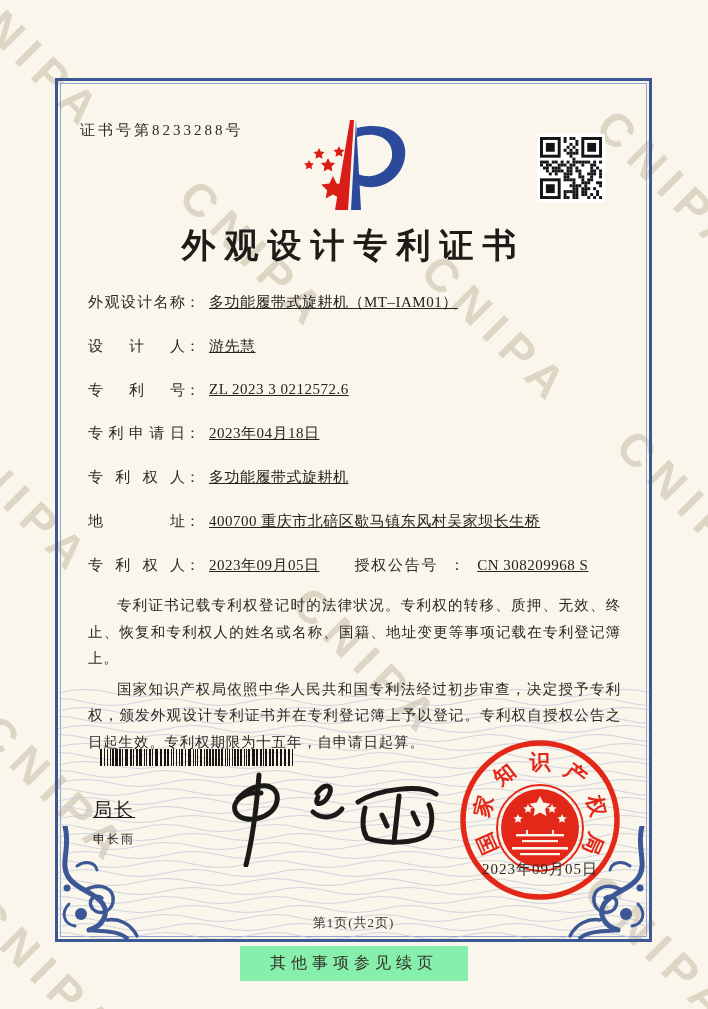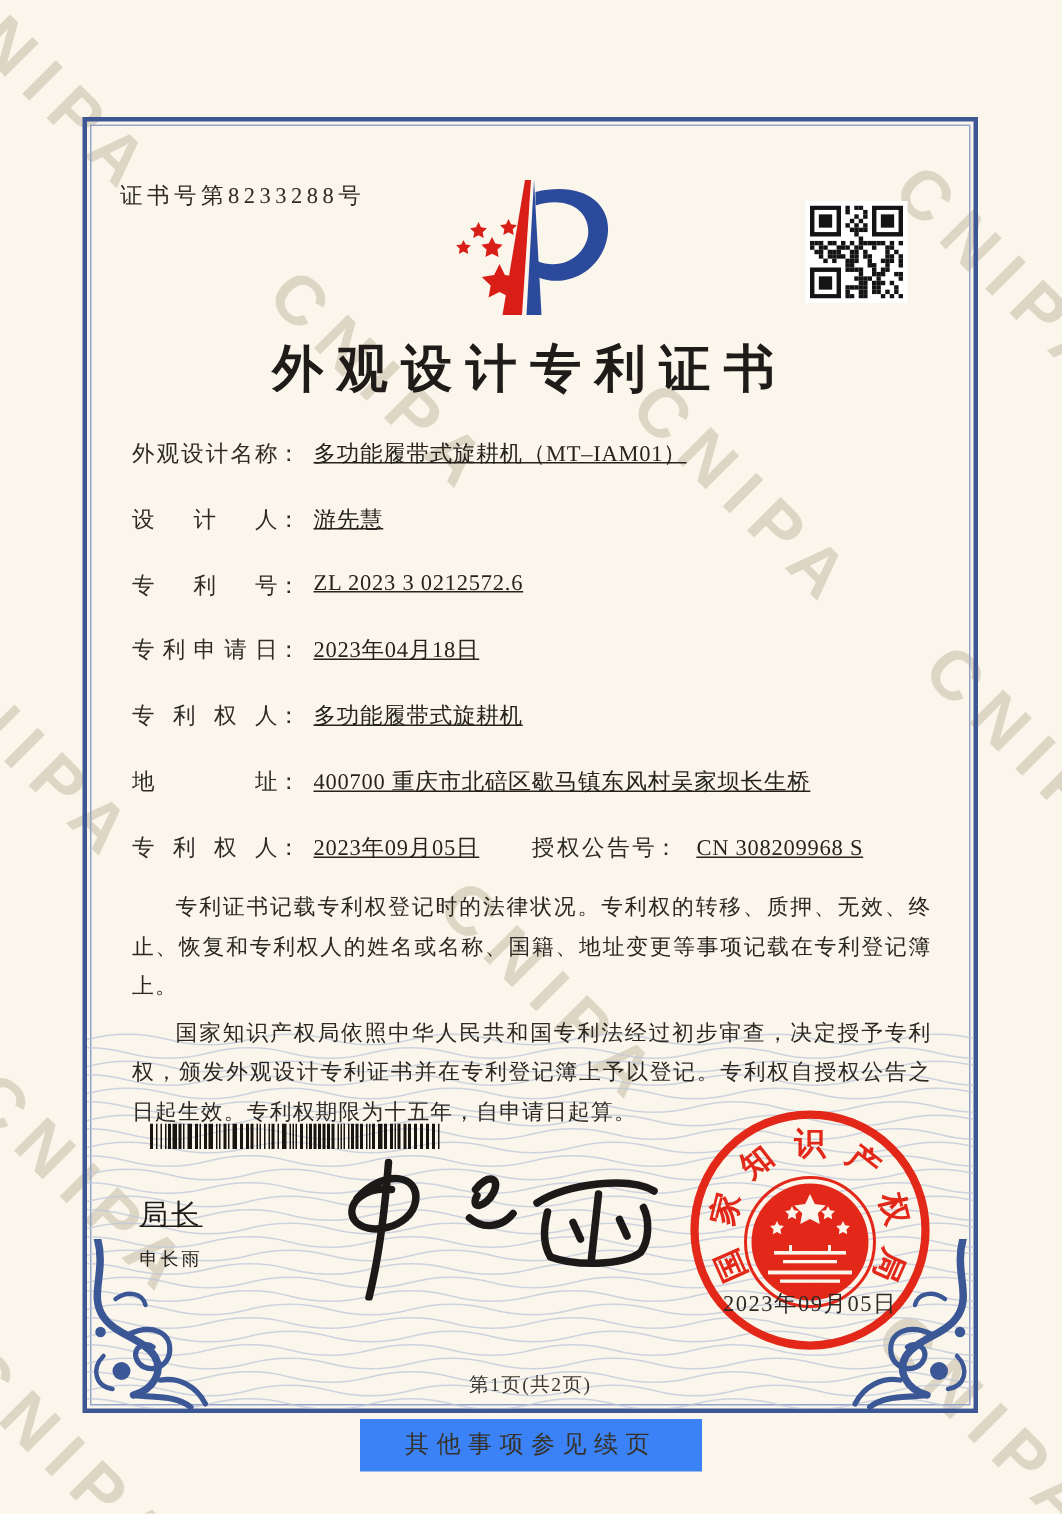--- a/index.html
+++ b/index.html
@@ -33,21 +33,21 @@
   
   .fields{position:absolute;left:30px;top:212px;right:22px;z-index:3;}
   .frow{height:43.8px;font-size:15px;display:flex;align-items:flex-start;white-space:nowrap;}
   .lbl{
     display:inline-block;width:97px;text-align:justify;text-align-last:justify;
     color:#2e2a26;
   }
   .colon{display:inline-block;margin-right:9px;color:#2e2a26;}
   .val{letter-spacing:.5px;color:#26221e;text-decoration:underline;}
   .pair2{margin-left:35px;}
-  .pair2 .lbl{width:82px;margin-right:0;}
+  .pair2 .lbl{width:82px;margin-right:13px;}
   
   .paras{position:absolute;left:30px;top:511px;width:533px;z-index:3;
     font-size:14.5px;line-height:26.5px;letter-spacing:.8px;color:#2b2723;text-align:justify;}
   .paras p{margin:0 0 4px 0;text-indent:2em;}
   
   .barcode{position:absolute;left:42px;top:668px;width:198px;height:17px;z-index:3;}
   
   .sig-title{position:absolute;left:35px;top:716px;font-size:19px;letter-spacing:2px;z-index:3;
     font-family:"Liberation Sans","DejaVu Sans",sans-serif;color:#1d1b19;text-decoration:underline;}
   .sig-name{position:absolute;left:35px;top:750px;font-size:12px;letter-spacing:2px;z-index:3;
@@ -59,21 +59,21 @@
     font-size:15px;letter-spacing:1px;color:#2b2926;z-index:5;}
   
   .flourish{position:absolute;bottom:-3px;width:100px;height:116px;z-index:2;}
   .flourish.fl-left{left:-3px;}
   .flourish.fl-right{right:-3px;transform:scaleX(-1);}
   
   .page-num{position:absolute;left:0;right:0;top:833px;text-align:center;font-size:13px;
     letter-spacing:1px;color:#3a3631;z-index:3;}
   .continuation{
     position:absolute;top:946px;left:50%;transform:translateX(-50%);
-    background:#3b82f6;padding:7px 30px;font-size:16px;letter-spacing:5px;
+    background:#86efac;padding:7px 30px;font-size:16px;letter-spacing:5px;
     color:#353129;z-index:3;white-space:nowrap;
   }
 </style>
 </head>
 <body>
 
 <div class="wm" style="left:30px;top:55px">CNIPA</div>
 <div class="wm" style="left:672px;top:185px">CNIPA</div>
 <div class="wm" style="left:255px;top:255px">CNIPA</div>
 <div class="wm" style="left:497px;top:330px">CNIPA</div>

